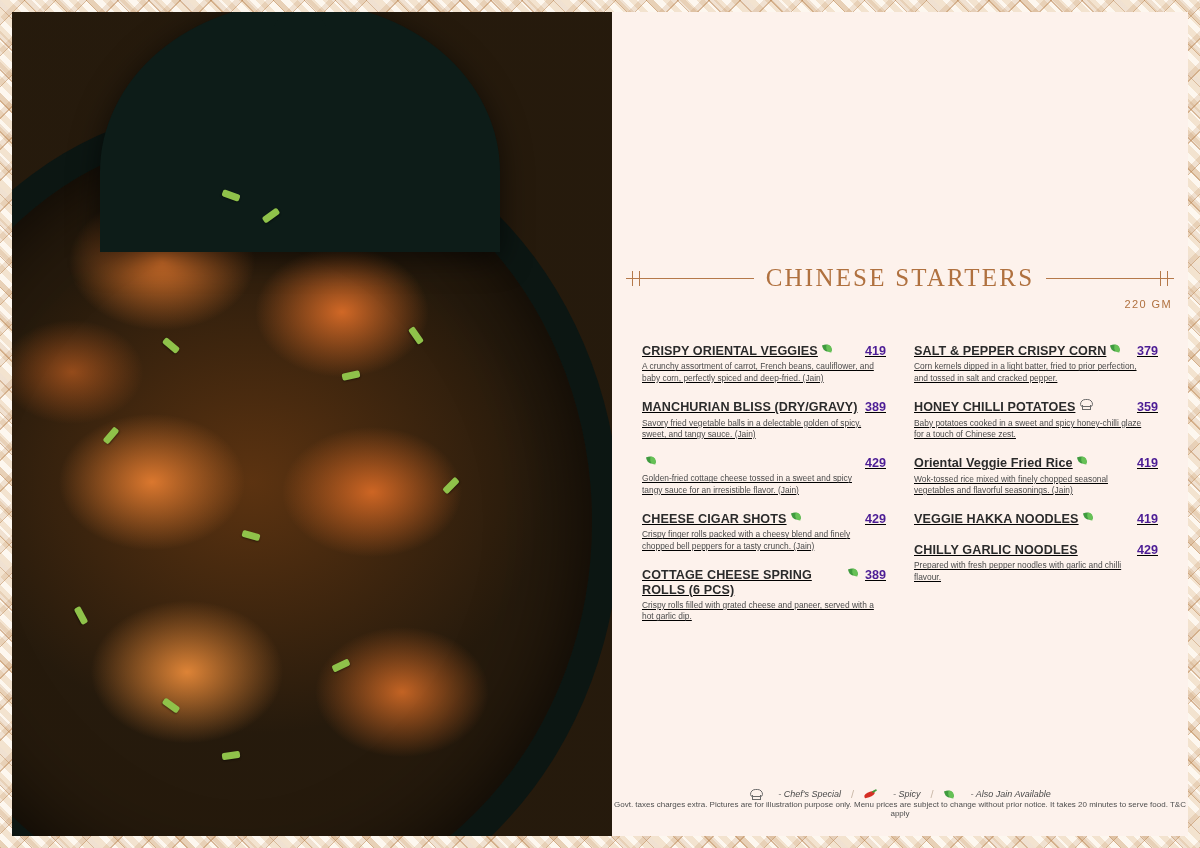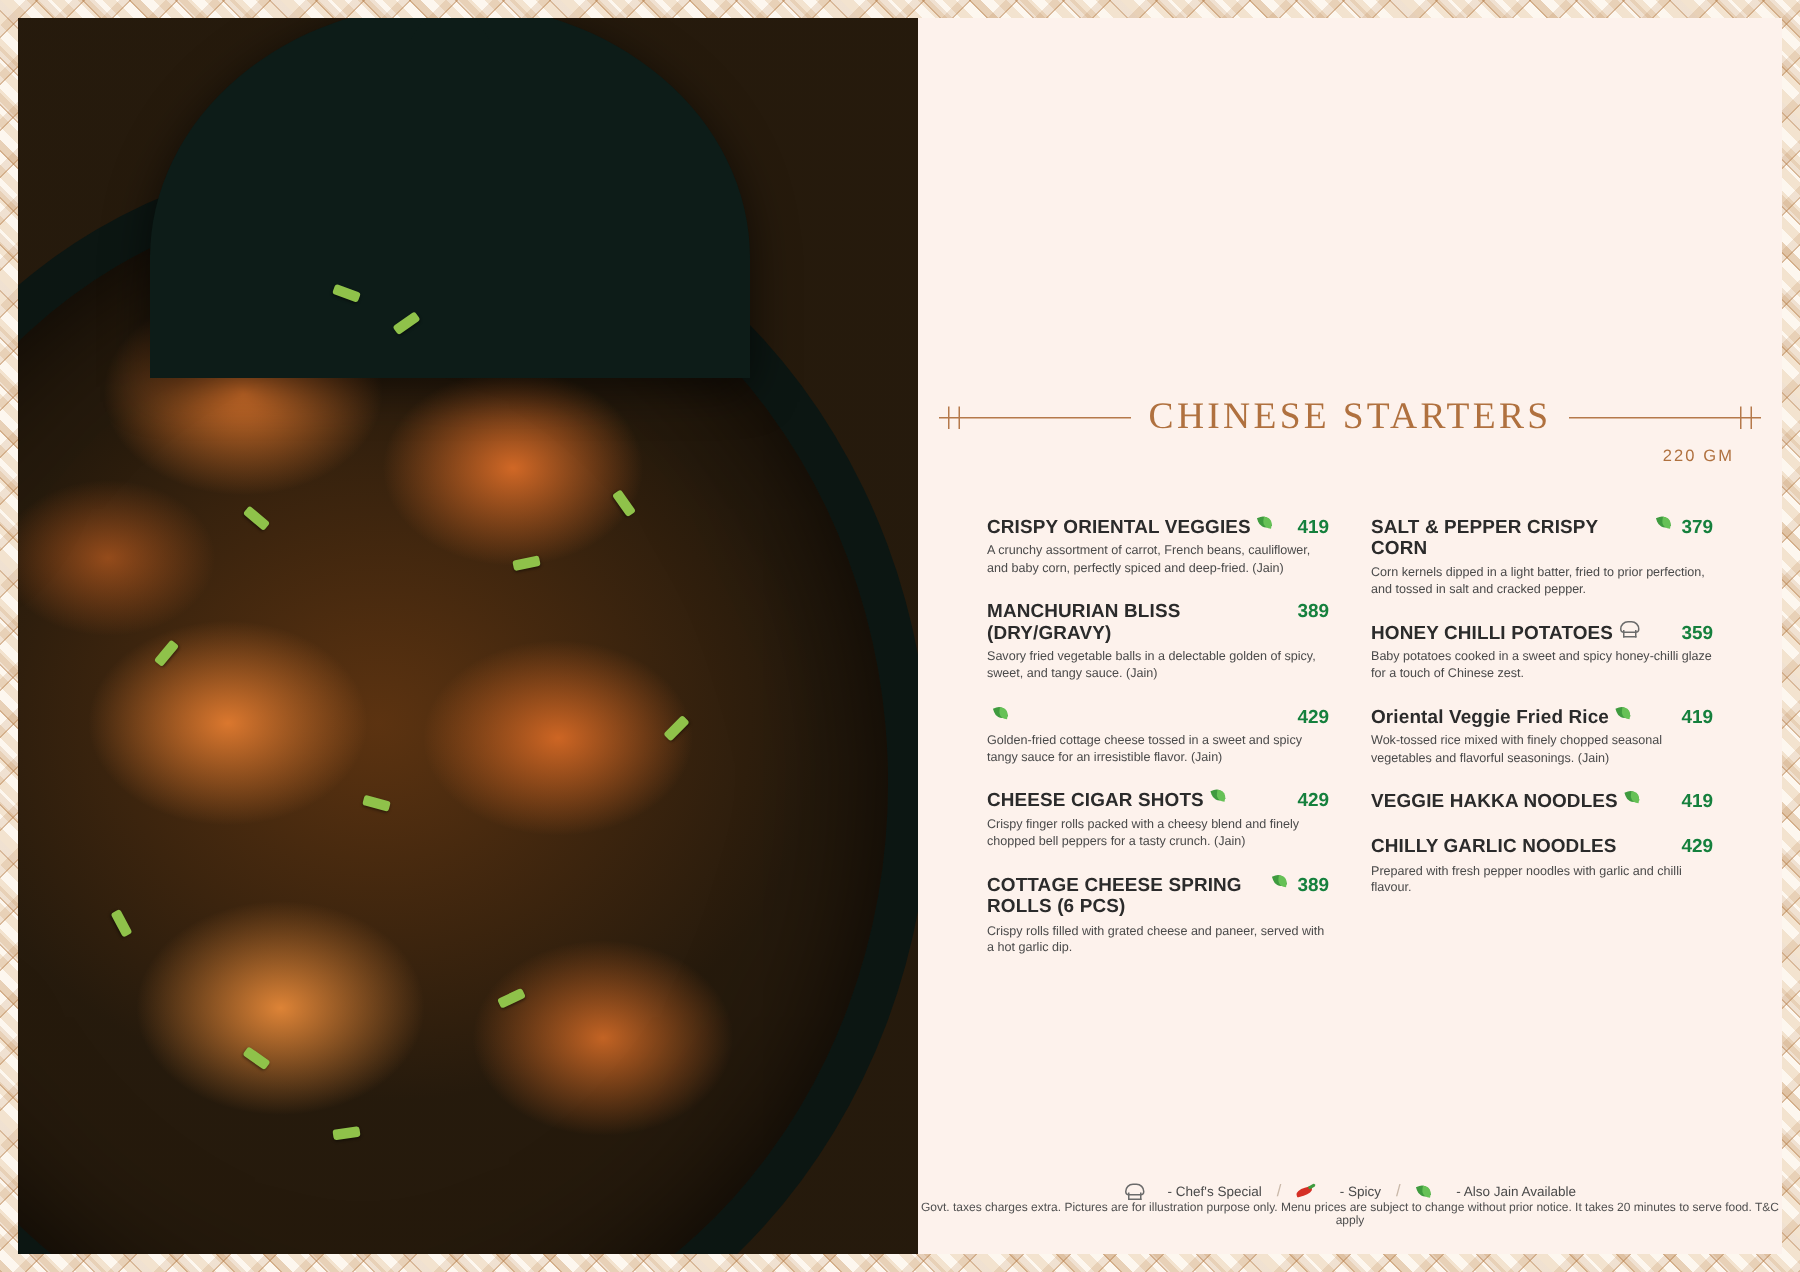--- a/index.html
+++ b/index.html
@@ -110,21 +110,21 @@
     box-shadow: 0 1px 2px rgba(0,0,0,0.45);
   }
 
   
   .menu-panel {
     position: relative;
     width: 576px;
     height: 824px;
     background: #fdf2ec;
     box-sizing: border-box;
-    padding: 0 32px;
+    padding: 0 16px;
   }
 
   .section-head {
     margin-top: 252px;
     text-align: center;
   }
   .section-title-row {
     display: flex;
     align-items: center;
     justify-content: center;
@@ -166,21 +166,21 @@
 
   
   .columns {
     display: flex;
     gap: 28px;
     margin-top: 34px;
     padding: 0 14px;
   }
   .col { width: 264px; }
 
-  .item { margin-bottom: 16px; }
+  .item { margin-bottom: 16px; text-decoration: underline; }
   .item-top {
     display: flex;
     align-items: baseline;
   }
   .item-name {
     font-size: 12.6px;
     font-weight: bold;
     color: #2b2b2b;
     letter-spacing: 0.1px;
     line-height: 1.15;
@@ -192,21 +192,21 @@
     margin-left: 4px;
     flex: 0 0 auto;
     position: relative;
     top: -1px;
   }
   .price {
     margin-left: auto;
     padding-left: 6px;
     font-size: 12.6px;
     font-weight: bold;
-    color: #15803d;
+    color: #4c1d95;
     white-space: nowrap;
   }
   .item-desc {
     margin-top: 3px;
     font-size: 8.4px;
     line-height: 1.35;
     color: #4a4a4a;
     max-width: 232px;
   }
 
@@ -294,20 +294,21 @@
     align-items: center;
     justify-content: center;
     gap: 10px;
     font-size: 9px;
     color: #4a4a4a;
   }
   .legend-item {
     display: inline-flex;
     align-items: center;
     gap: 16px;
+    font-style: italic;
   }
   .legend-sep {
     color: #c9b8a8;
     font-size: 11px;
   }
   .footnote {
     position: absolute;
     left: 0;
     right: 0;
     bottom: 18px;

